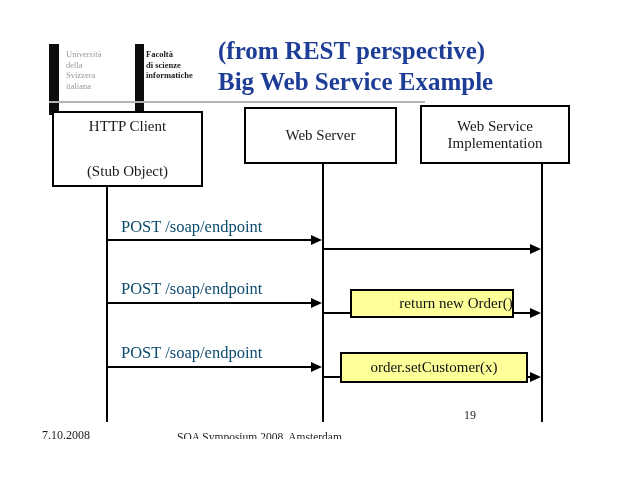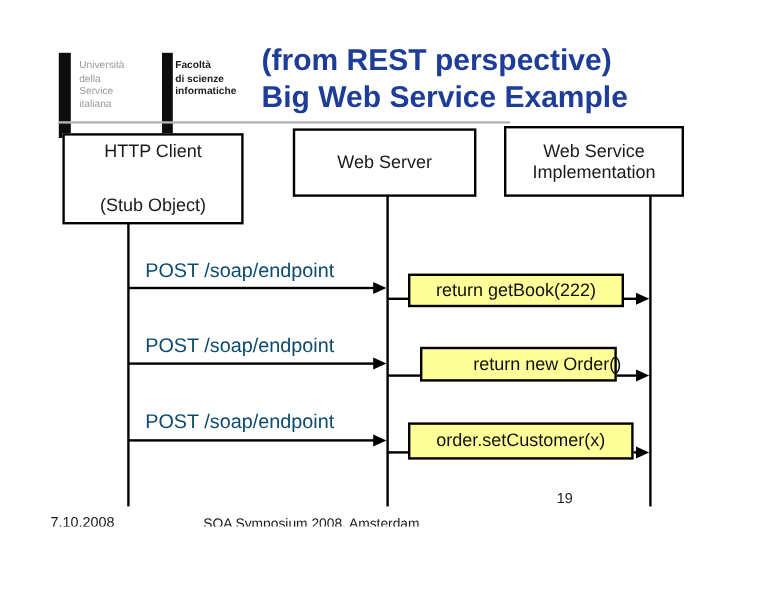--- a/index.html
+++ b/index.html
@@ -1,18 +1,18 @@
 <!DOCTYPE html>
 <html><head>
 <meta charset="utf-8">
 <style>
   html,body { margin:0; padding:0; background:#fff; }
   .slide {
     position:relative; width:638px; height:439px; background:#ffffff;
-    font-family:Liberation Sans, sans-serif; overflow:hidden; color:#1a1a1a;
+    font-family:Liberation Serif, serif; overflow:hidden; color:#1a1a1a;
   }
   
   .logo-bar { position:absolute; top:44px; width:10px; height:71px; background:#0d0d0d; }
   .bar1 { left:49px; }
   .bar2 { left:135px; width:9px; }
   .uni-text { position:absolute; left:66px; top:49px; font-size:8.5px; line-height:10.5px; color:#999999; }
   .fac-text { position:absolute; left:146px; top:49px; font-size:8.5px; line-height:10.5px; font-weight:bold; color:#1a1a1a; }
   .header-rule { position:absolute; left:49px; top:101px; width:376px; height:2px; background:#b3b3b3; }
   
   .title { position:absolute; left:218px; top:35px; font-size:25px; line-height:31px; font-weight:600; color:#1E3D96; }
@@ -59,21 +59,21 @@
 </head>
 <body>
 
 <div class="slide">
 
   <div class="logo-bar bar1"></div>
   <div class="logo-bar bar2"></div>
   <div class="uni-text">
     <div>Università</div>
     <div>della</div>
-    <div>Service</div>
+    <div>Svizzera</div>
     <div>italiana</div>
   </div>
   <div class="fac-text">
     <div>Facoltà</div>
     <div>di scienze</div>
     <div>informatiche</div>
   </div>
   <div class="header-rule"></div>
 
   <div class="title">
@@ -95,21 +95,20 @@
 
   <div class="lifeline ll1"></div>
   <div class="lifeline ll2"></div>
   <div class="lifeline ll3"></div>
 
   <div class="req-label r1">POST /soap/endpoint</div>
   <div class="msg-line req-line r1"></div>
   <div class="arrowhead req-head r1"></div>
   <div class="msg-line resp-line r1"></div>
   <div class="arrowhead resp-head r1"></div>
-  <div class="note n1">return getBook(222)</div>
 
   <div class="req-label r2">POST /soap/endpoint</div>
   <div class="msg-line req-line r2"></div>
   <div class="arrowhead req-head r2"></div>
   <div class="msg-line resp-line r2"></div>
   <div class="arrowhead resp-head r2"></div>
   <div class="note n2">return new Order()</div>
 
   <div class="req-label r3">POST /soap/endpoint</div>
   <div class="msg-line req-line r3"></div>

